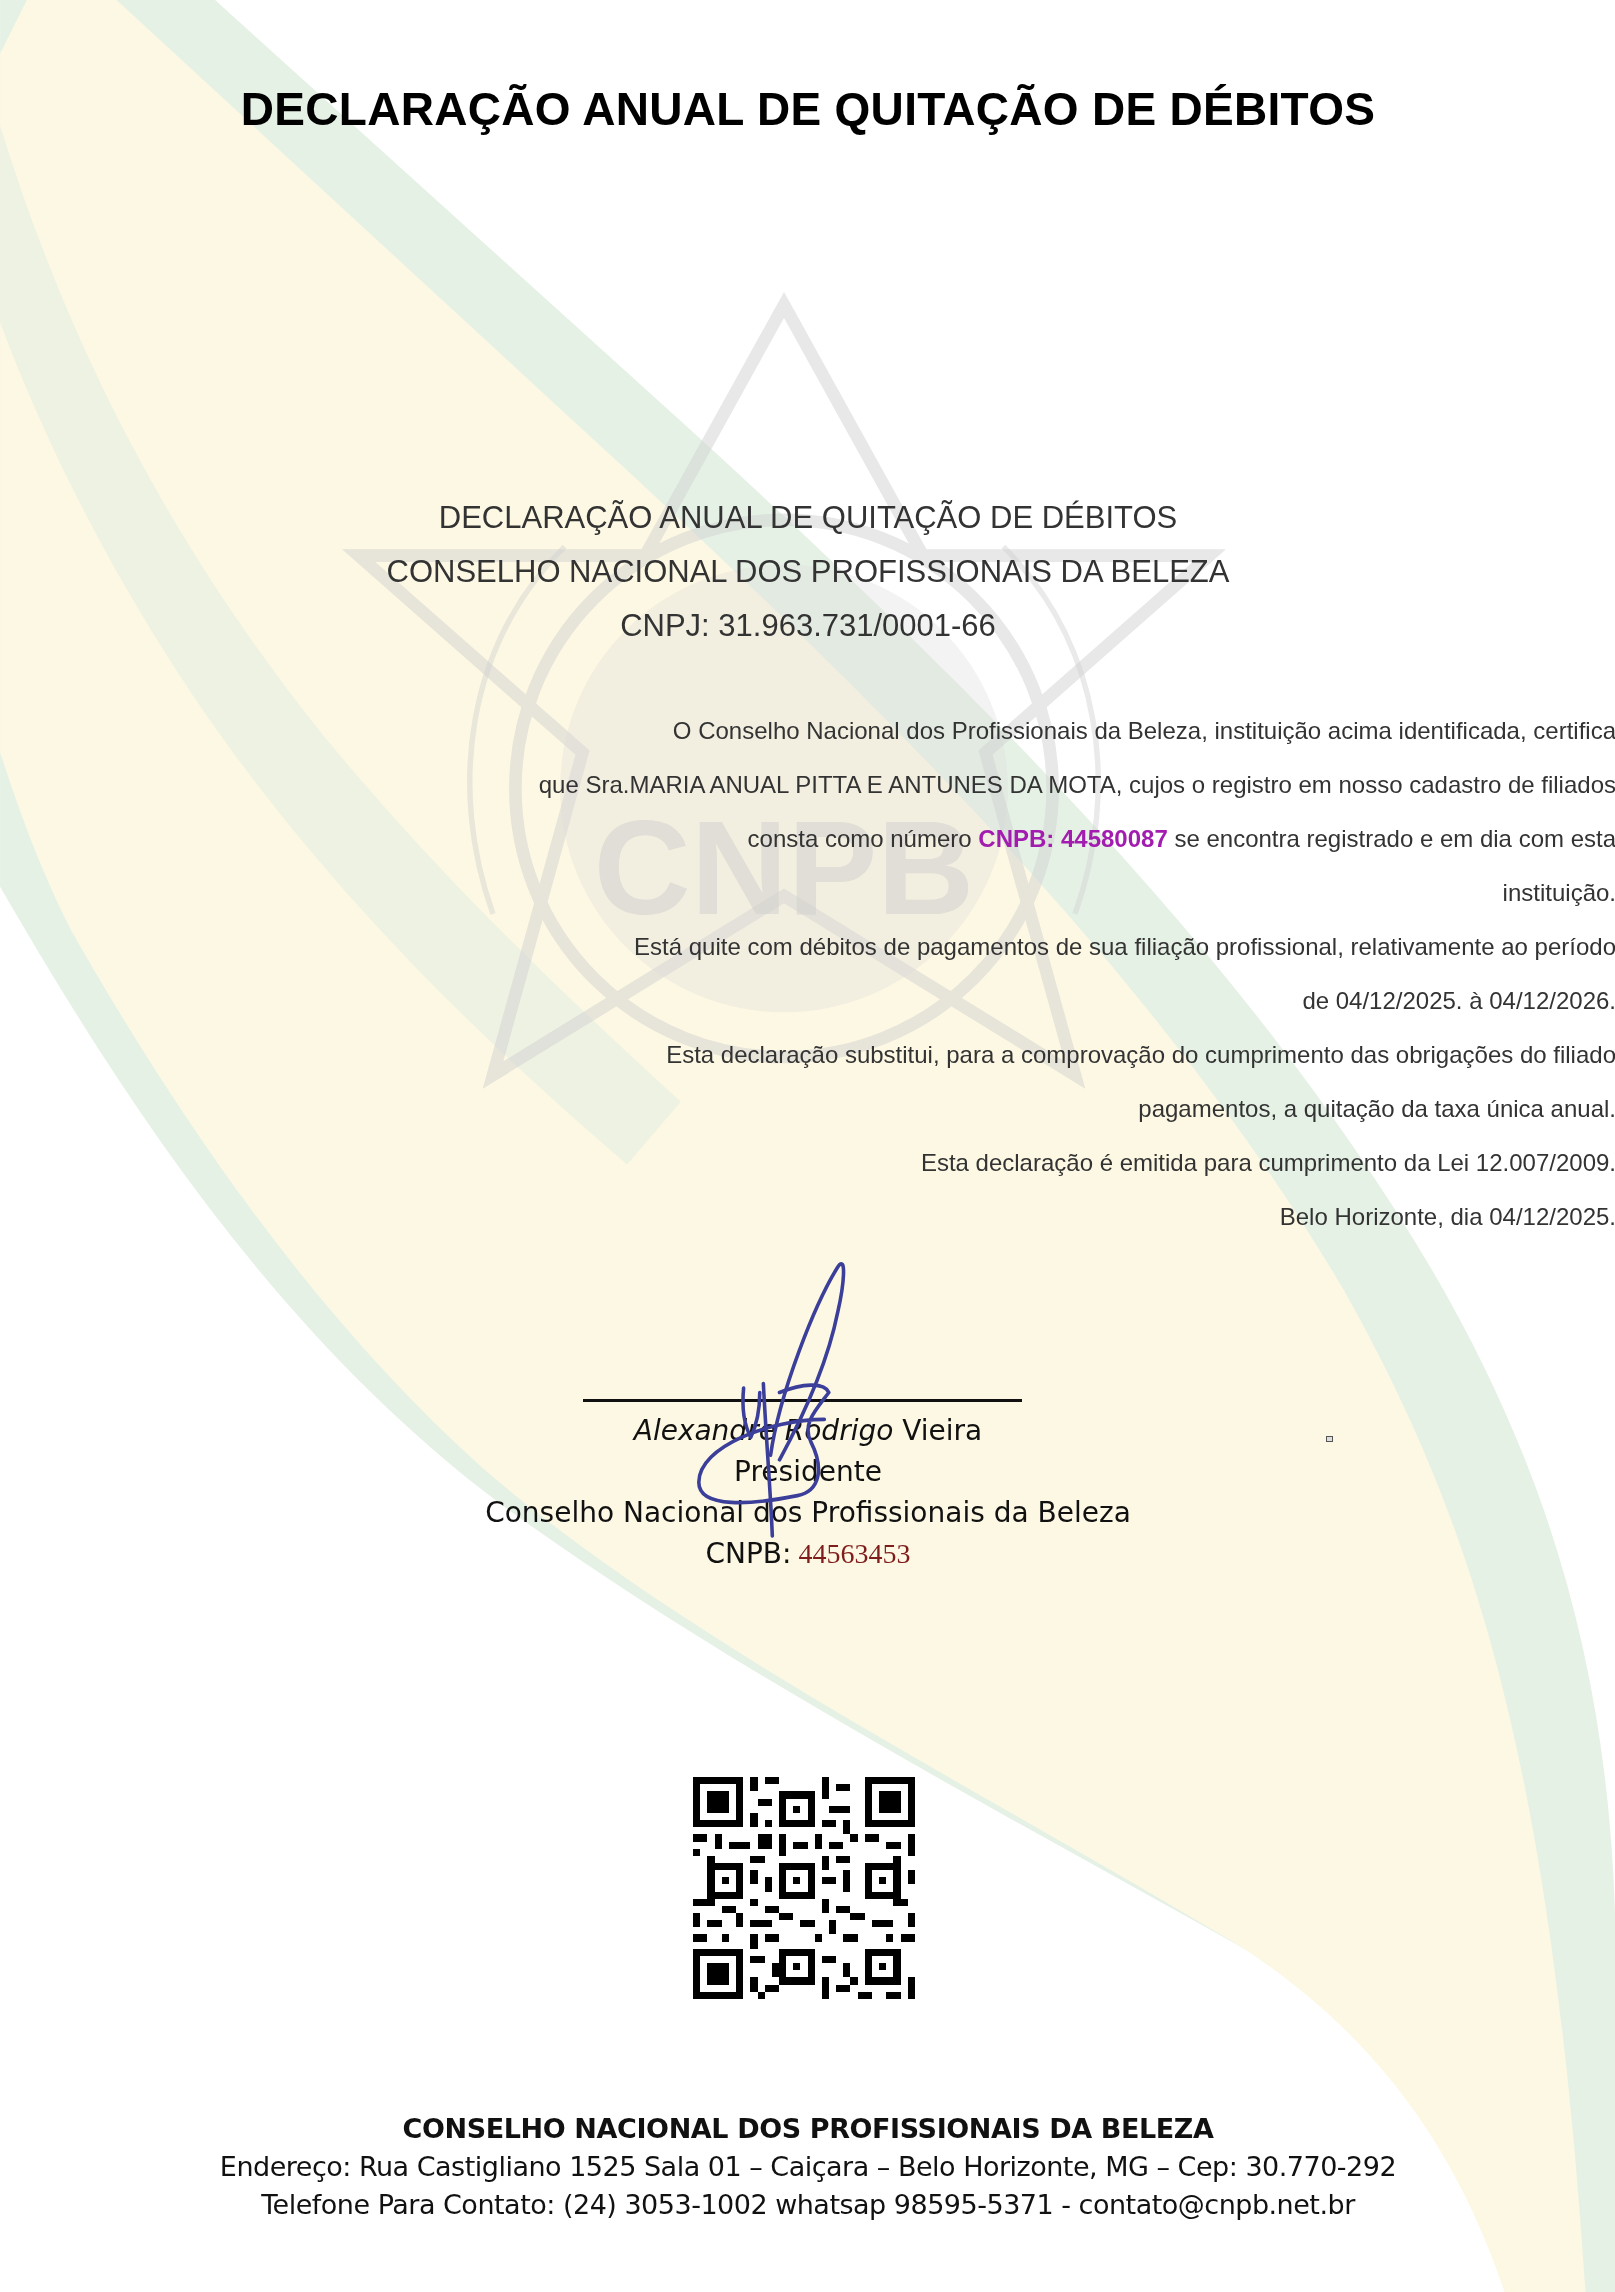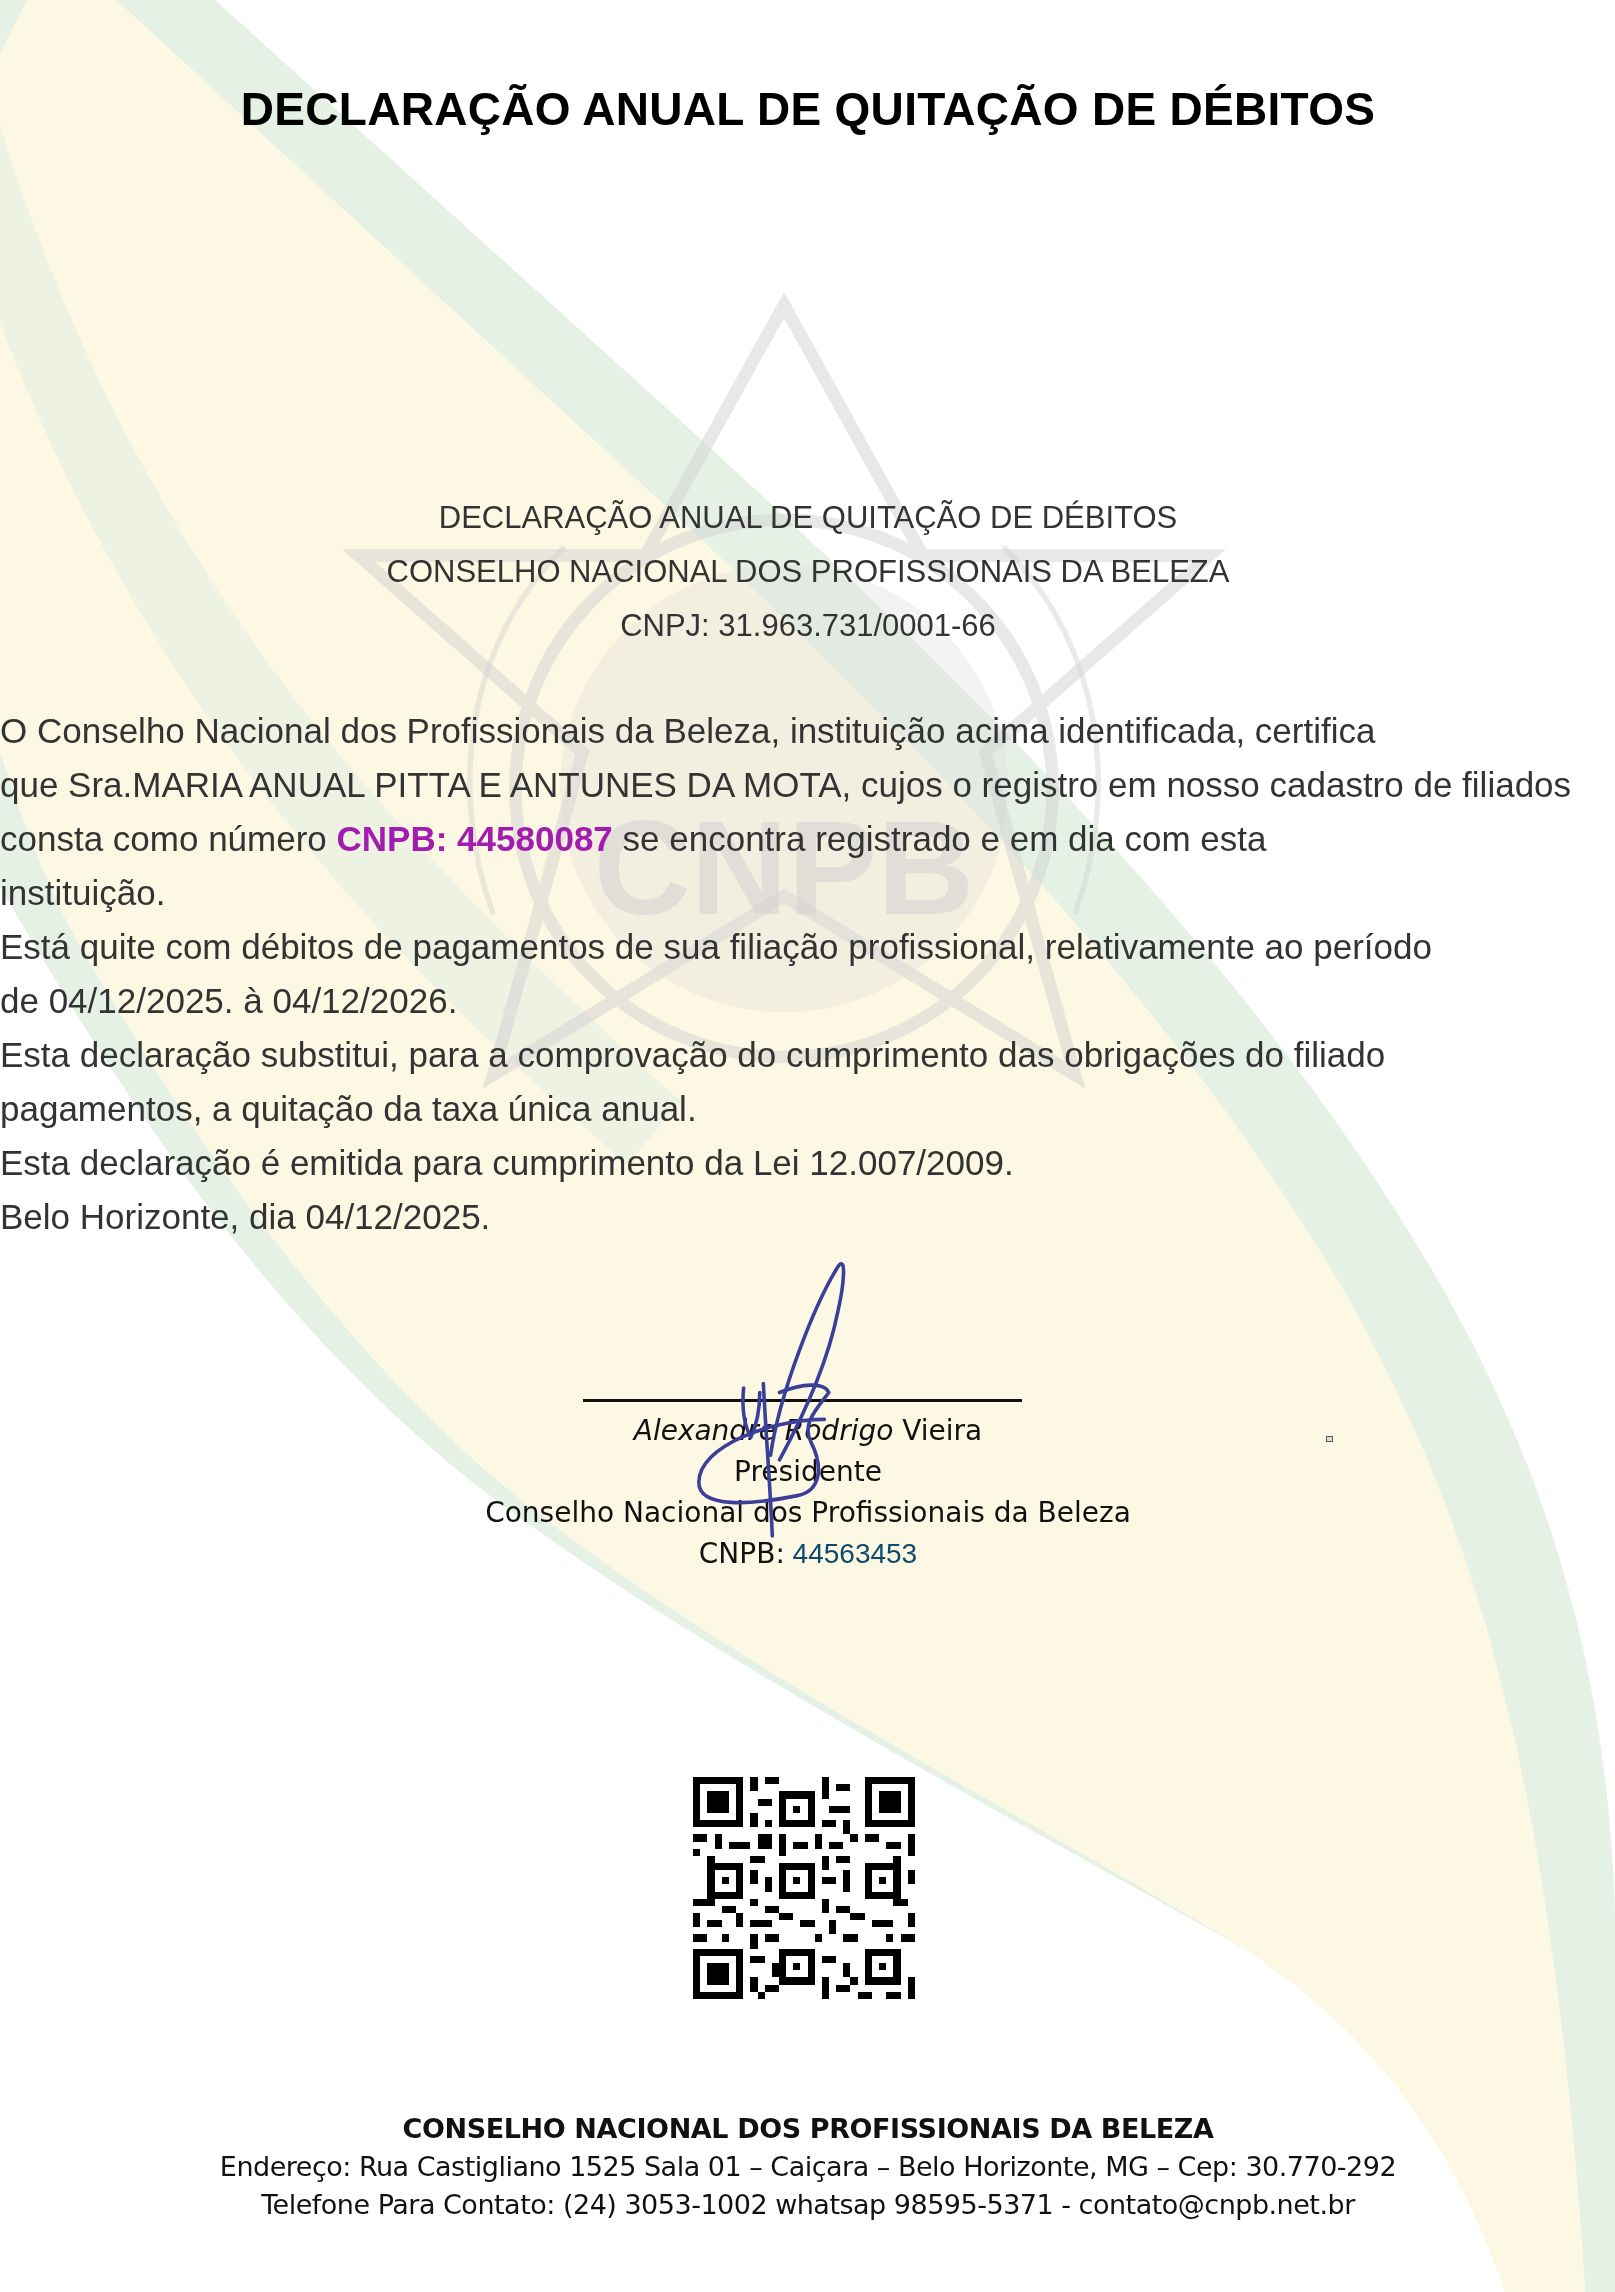--- a/index.html
+++ b/index.html
@@ -5,28 +5,28 @@
   html, body { margin: 0; padding: 0; }
   body { width: 1616px; height: 2293px; position: relative; background: #ffffff; overflow: hidden; font-family: "Liberation Sans", sans-serif; }
   .bg-band { position: absolute; left: 0; top: 0; width: 1616px; height: 2293px; z-index: 0; }
   .watermark { position: absolute; left: 269px; top: 287px; width: 1030px; height: 985px; z-index: 1; opacity: 0.9; }
   .content { position: absolute; left: 0; top: 0; width: 1616px; height: 2049px; z-index: 2; }
 
   .main-title { position: absolute; left: 0; width: 1616px; top: 82px; text-align: center; font-family: "Liberation Sans", sans-serif; font-weight: bold; font-size: 46px; color: #000; letter-spacing: 0.3px; }
 
   .heading-block { position: absolute; left: 0; width: 1616px; top: 491px; text-align: center; font-family: "Liberation Sans", sans-serif; font-size: 31px; color: #333333; line-height: 54px; }
 
-  .body-block { position: absolute; left: 0; width: 1616px; top: 704px; text-align: left; font-family: "Liberation Sans", sans-serif; font-size: 35px; color: #333333; line-height: 54px; }
+  .body-block { position: absolute; left: 0; width: 1616px; top: 704px; text-align: right; font-family: "Liberation Sans", sans-serif; font-size: 24px; color: #333333; line-height: 54px; }
   .body-block b { color: #a21caf; }
   .line { display: block; white-space: nowrap; }
   .sig-line { position: absolute; left: 583px; top: 1399px; width: 439px; height: 2.7px; background: #111; }
   .signature-svg { position: absolute; left: 645px; top: 1249px; width: 269px; height: 296px; z-index: 3; }
   .sig-text { position: absolute; left: 0; width: 1616px; top: 1410px; text-align: center; font-family: "DejaVu Sans", sans-serif; font-size: 28px; color: #111; line-height: 41px; }
   .sig-text .italic { font-style: italic; }
-  .sig-text .cnpb-num { font-family: Liberation Sans, sans-serif; color: #0c4a6e; }
+  .sig-text .cnpb-num { font-family: Liberation Serif, serif; color: #7f1d1d; }
 
   .tiny-mark { position: absolute; left: 1326px; top: 1436px; width: 5.4px; height: 3.6px; border: 0.9px solid #555; background: #ddd; }
 
   .qr { position: absolute; left: 686px; top: 1770px; width: 236px; height: 236px; background: #fff; }
 
   .footer { position: absolute; left: 0; width: 1616px; top: 2110px; text-align: center; font-family: "DejaVu Sans", sans-serif; color: #111; }
   .footer .org { font-weight: bold; font-size: 27px; line-height: 38px; letter-spacing: -0.4px; }
   .footer .addr, .footer .tel { font-size: 27px; line-height: 38px; letter-spacing: -0.5px; text-align: center; }
 </style>
 </head>

